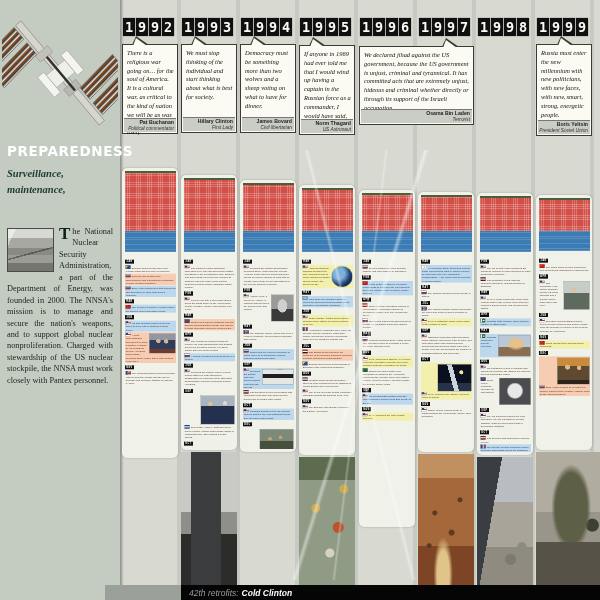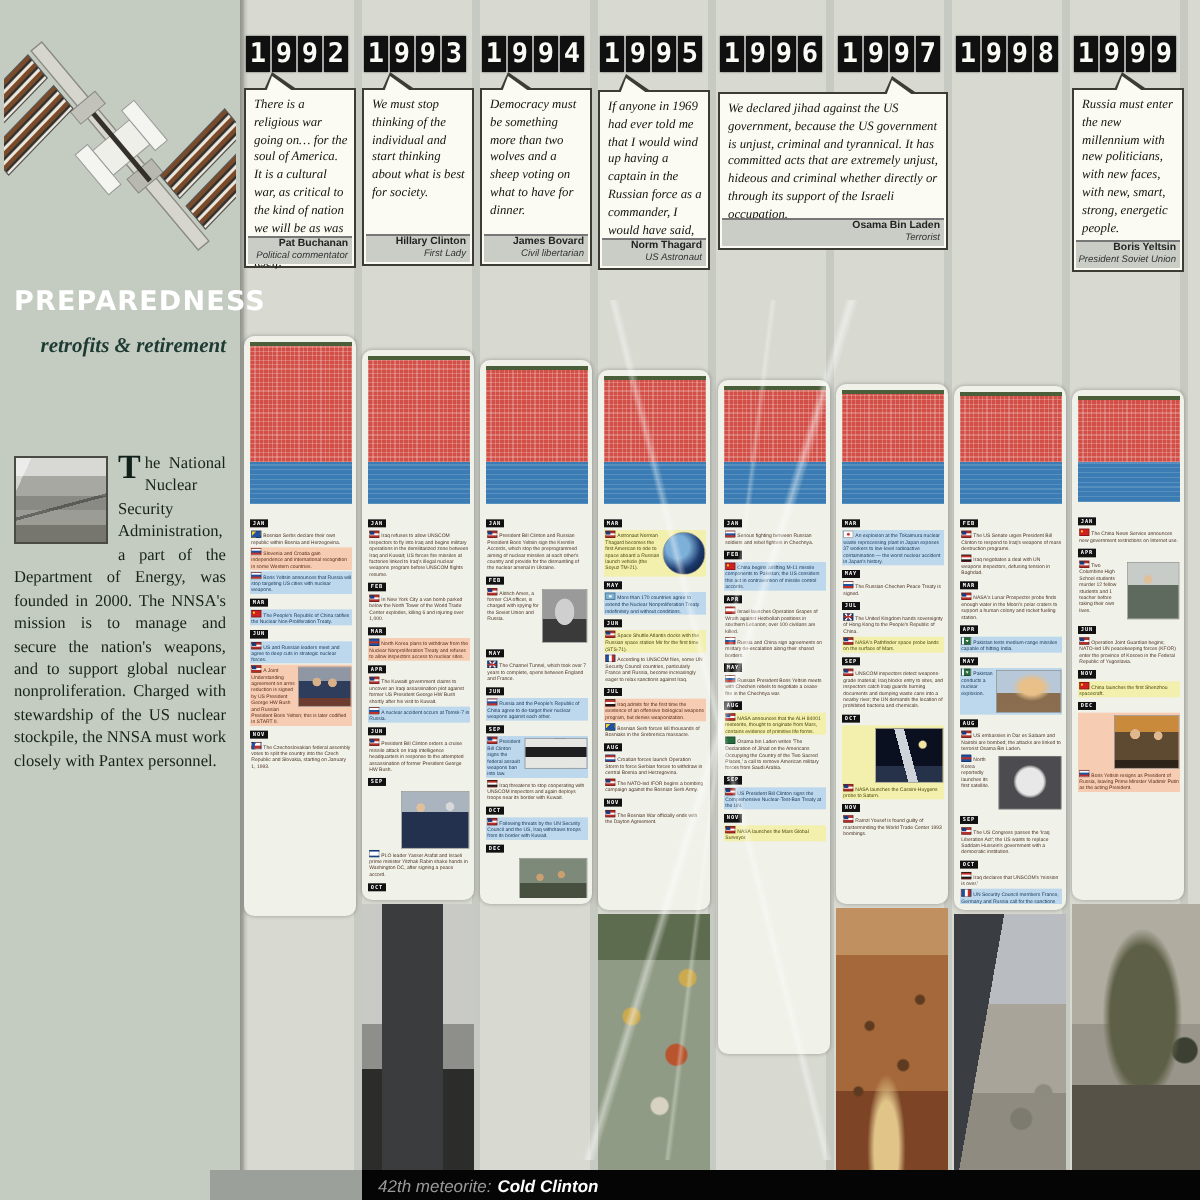--- a/index.html
+++ b/index.html
@@ -198,21 +198,21 @@
           <rect x="6" y="30" width="46" height="15" fill="url(#wingp)" transform="skewY(-6)"></rect>
           <rect x="64" y="100" width="46" height="15" fill="url(#wingp)" transform="skewY(-6)"></rect>
           <rect x="64" y="120" width="46" height="15" fill="url(#wingp)" transform="skewY(-6)"></rect>
         </g>
         <rect x="38" y="58" width="8" height="26" fill="#f4f4f0" stroke="#999" stroke-width="0.5"></rect>
         <rect x="70" y="56" width="8" height="26" fill="#f4f4f0" stroke="#999" stroke-width="0.5"></rect>
       </g>
     </svg>
     <div id="prep-title">PREPAREDNESS</div>
     <div id="prep-sub">
-      <span class="l2">retrofits &amp; retirement</span>
+      <span>Surveillance, maintenance,</span>
     </div>
     <div id="intro">
       <span class="pantex"></span>
       <span class="dropcap">T</span>
       <span>he National Nuclear Security Administration, a part of the Department of Energy, was founded in 2000. The NNSA's mission is to manage and secure the nation's weapons, and to support global nuclear nonproliferation. Charged with stewardship of the US nuclear stockpile, the NNSA must work closely with Pantex personnel.</span>
     </div>
   </div>
 
   <div id="columns">
       <div class="col" style="left: 122px; height: 600px;">
@@ -538,16 +538,16 @@
             </div>
           </div>
         </div>
         <div class="bp bp-kosovo-tank" style="top: 452px; left: 0px; width: 64px; height: 133px;"></div>
       </div>
     </div>
   <div id="contrails"></div>
 
   <div id="footer-gray"></div>
   <div id="footer-bar">
-    <span class="lbl">42th meteorite:</span>
+    <span class="lbl">42th retrofits:</span>
     <span class="nm">Cold Clinton</span>
   </div>
 </div>
 
 </body></html>

